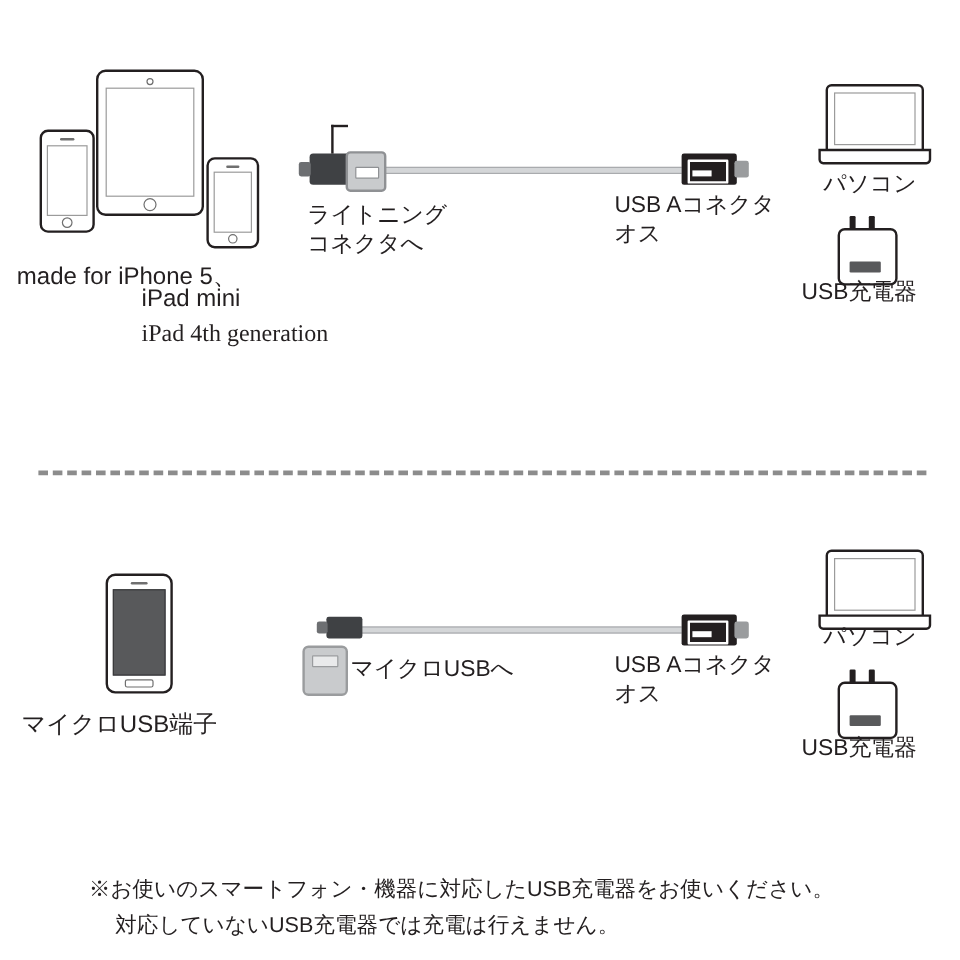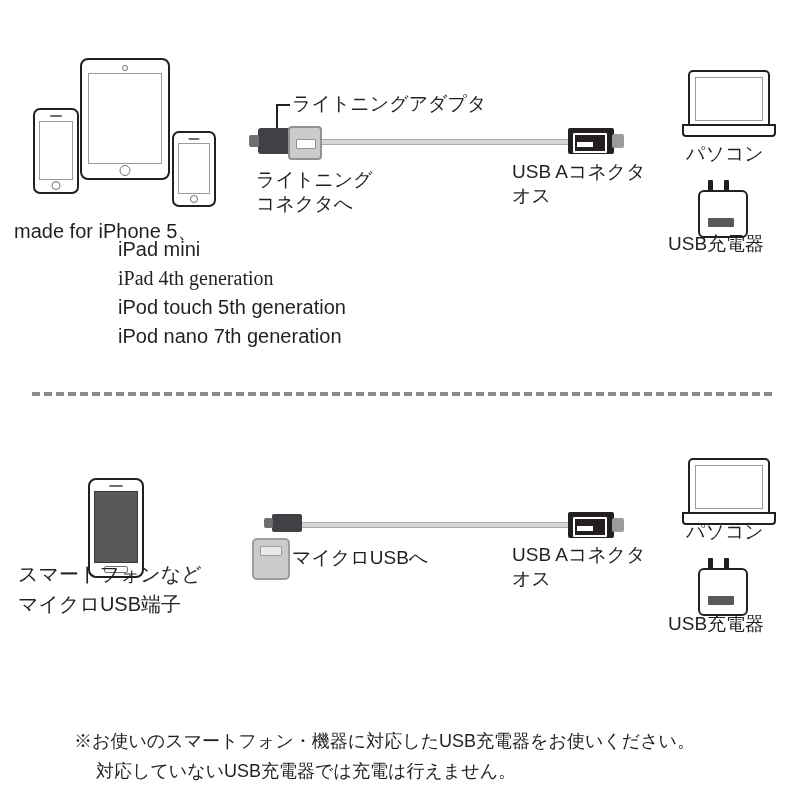--- a/index.html
+++ b/index.html
@@ -349,40 +349,37 @@
 
   <div class="dev-iphone-r">
     <div class="spk"></div>
     <div class="screen"></div>
     <div class="home"></div>
   </div>
 
   <div class="txt t20" style="left:14px; top:208px;margin-top:11px;">made for  iPhone 5、</div>
   <div class="txt t20" style="left:118px; top:237px;">iPad mini</div>
   <div class="txt t20" style="left:118px; top:266px;font-family:Liberation Serif, serif;">iPad 4th generation</div>
-  <div class="txt t20" style="left:118px; top:295px;">iPod touch 5th generation</div>
-  <div class="txt t20" style="left:118px; top:324px;">iPod nano 7th generation</div>
 
   <div class="cable-line" style="left:300px; top:139px; width:268px;"></div>
 
   <div class="lightning-head" style="left:258px; top:128px;">
     <div class="tip"></div>
   </div>
   <div class="adapter-box" style="left:288px; top:126px;">
     <div class="slot"></div>
   </div>
 
   <div class="usbA" style="left:568px; top:128px;">
     <div class="inner"></div>
     <div class="neck"></div>
   </div>
 
   <div class="leader-v" style="left:276px; top:104px; height:24px;"></div>
   <div class="leader-h" style="left:276px; top:104px; width:14px;"></div>
-  <div class="txt t19" style="left:292px; top:92px;">ライトニングアダプタ</div>
 
   <div class="txt t19" style="left:256px; top:168px;">ライトニング</div>
   <div class="txt t19" style="left:256px; top:192px;text-align:right;">コネクタへ</div>
 
   <div class="txt t19" style="left:512px; top:160px;">USB Aコネクタ</div>
   <div class="txt t19" style="left:512px; top:184px;">オス</div>
 
   <div class="laptop" style="left:682px; top:70px; width:90px; height:63px;">
     <div class="lid">
       <div class="scr"></div>
@@ -400,21 +397,20 @@
   <div class="txt t19" style="left:668px; top:232px;">USB充電器</div>
 
   <div class="divider"></div>
 
   <div class="dev-phone">
     <div class="spk"></div>
     <div class="screen"></div>
     <div class="btm"></div>
   </div>
 
-  <div class="txt t20" style="left:18px; top:562px;">スマートフォンなど</div>
   <div class="txt t20" style="left:18px; top:592px;">マイクロUSB端子</div>
 
   <div class="cable-line" style="left:300px; top:522px; width:268px;"></div>
 
   <div class="micro-head" style="left:272px; top:514px;">
     <div class="tip"></div>
   </div>
   <div class="micro-shell" style="left:252px; top:538px;">
     <div class="slot"></div>
   </div>

